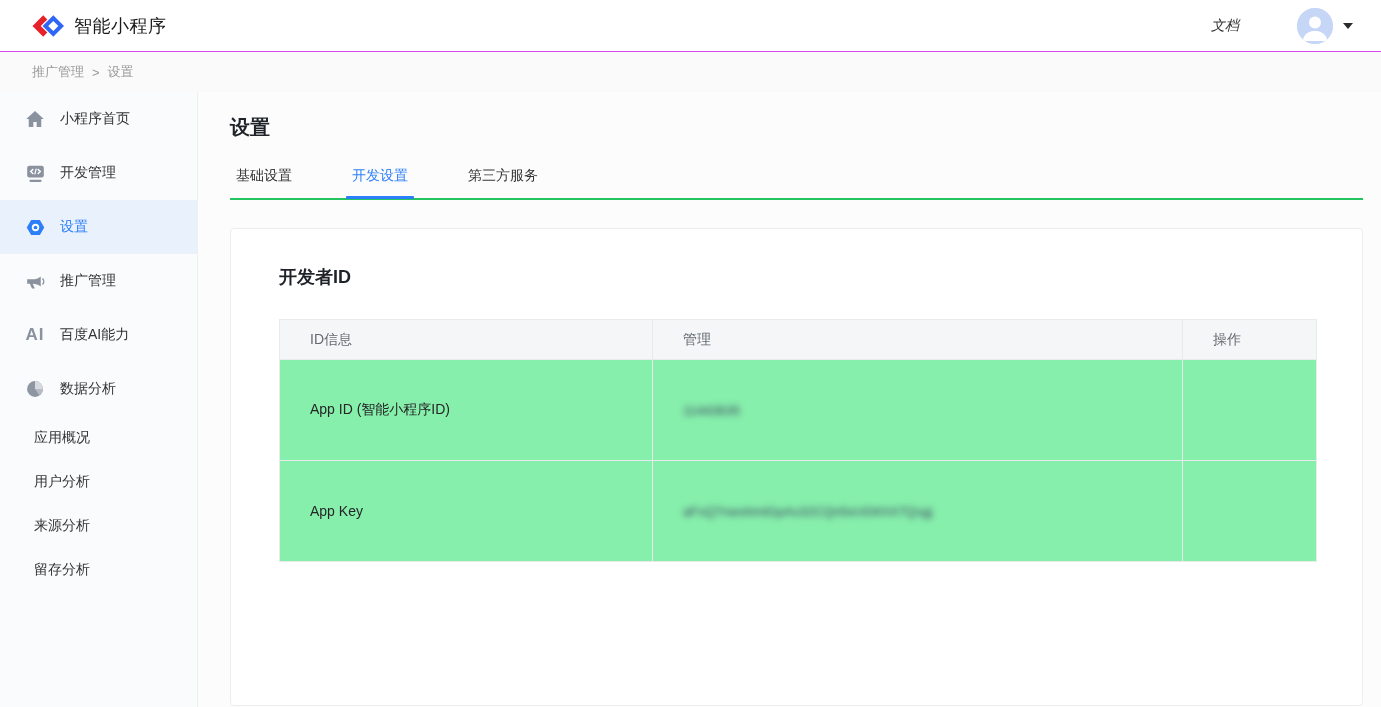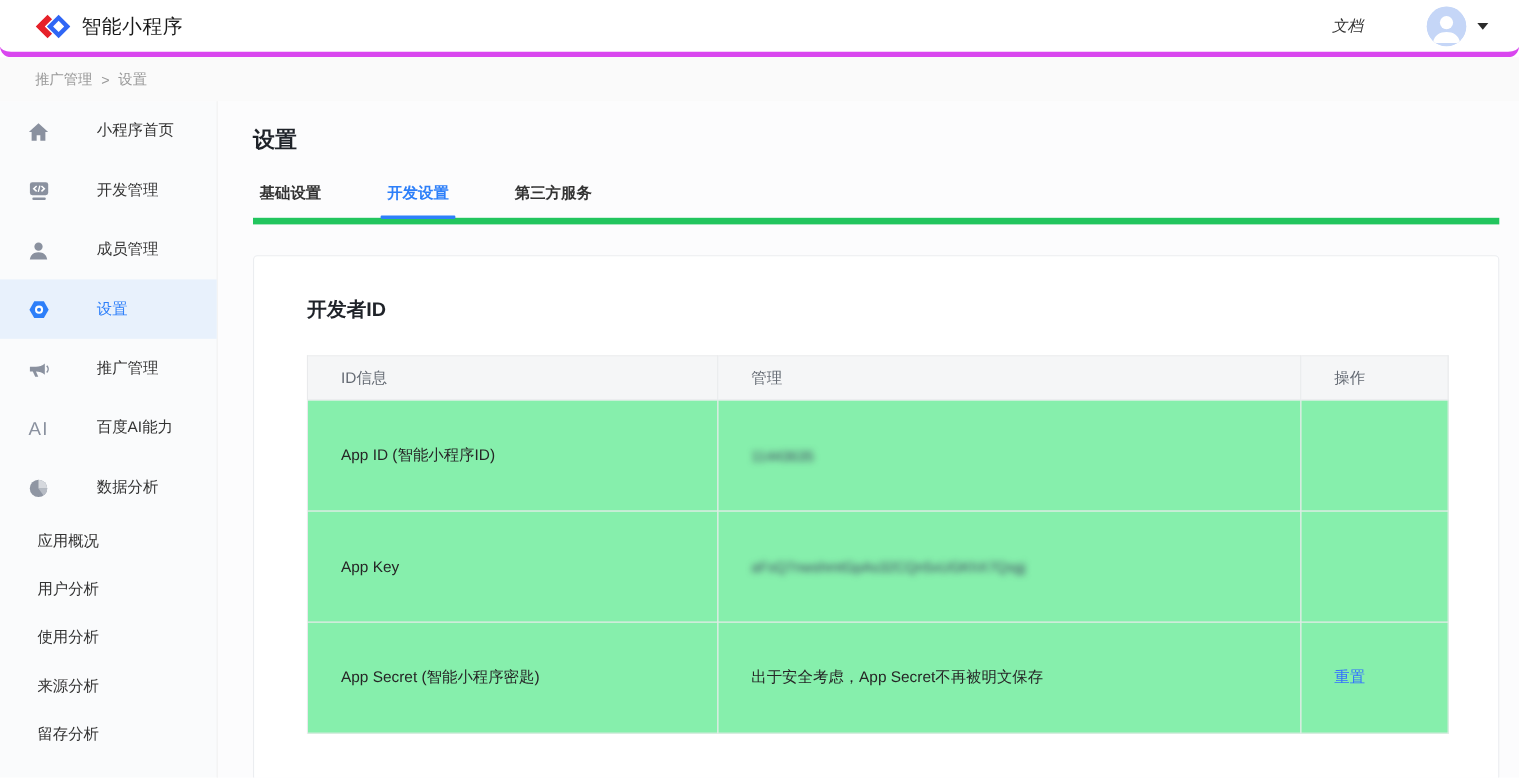--- a/index.html
+++ b/index.html
@@ -1,21 +1,21 @@
 <!DOCTYPE html>
 <html><head>
 <meta charset="utf-8">
 <style>
   * { margin:0; padding:0; box-sizing:border-box; }
   html,body { width:1381px; height:707px; overflow:hidden; background:#fff;
     font-family:"Liberation Sans","DejaVu Sans",sans-serif; color:#262626; }
 
   
-  .topbar { height:52px; background:#fff; border-bottom:5px solid #d946ef;
-    display:flex; align-items:center; padding:0 28px 0 30px;border-radius:10px; }
+  .topbar { height:52px; background:#fff; border-bottom:1px solid #d946ef;
+    display:flex; align-items:center; padding:0 28px 0 30px; }
   .brand { display:flex; align-items:center; gap:10px; cursor:pointer; }
   .brand-title { font-size:18px; font-weight:500; color:#1a1a1a; letter-spacing:.5px; }
   .topbar-right { margin-left:auto; display:flex; align-items:center;font-style:italic; }
   .doc-link { font-size:14px; color:#333; cursor:pointer; }
   .avatar-wrap { display:flex; align-items:center; margin-left:58px; cursor:pointer; }
   .avatar { width:36px; height:36px; border-radius:50%; overflow:hidden; background:#c5d6f7; }
   .caret { width:0; height:0; border-left:5px solid transparent; border-right:5px solid transparent;
     border-top:6px solid #2b2b2b; margin-left:10px; }
 
   
@@ -23,32 +23,32 @@
     padding-left:32px; font-size:13px; color:#999; }
   .crumb-sep { margin:0 8px; color:#999; }
   .crumb-link { cursor:pointer; }
 
   
   .shell { display:flex; height:615px; }
 
   
   .sidebar { width:198px; background:#fafbfc; border-right:1px solid #efefef; flex-shrink:0; }
   .side-item { height:54px; display:flex; align-items:center; padding-left:24px;
-    font-size:14px; color:#333; cursor:pointer;gap:16px; }
-  .side-item .s-icon { width:22px; height:22px; margin-right:26px; display:flex;
-    align-items:flex-end; justify-content:center; flex-shrink:0; }
+    font-size:14px; color:#333; cursor:pointer; }
+  .side-item .s-icon { width:22px; height:22px; margin-right:14px; display:flex;
+    align-items:center; justify-content:center; flex-shrink:0;font-weight:bold; }
   .side-item.active { background:#e8f1fc; color:#2d7ff9; }
   .side-sub { height:44px; display:flex; align-items:center; padding-left:34px;
     font-size:14px; color:#333; cursor:pointer; }
   .ai-glyph { font-size:17px; color:#8a919f; letter-spacing:1px; }
 
   
   .main { flex:1; background:#fcfcfd; padding:22px 18px 0 32px; overflow:hidden; }
   .page-title { font-size:20px; font-weight:600; color:#1f2329; }
-  .tabs { display:flex; margin-top:26px; border-bottom:6px solid #22c55e;font-weight:bold; }
+  .tabs { display:flex; margin-top:26px; border-bottom:2px solid #22c55e; }
   .tab { font-size:14px; color:#333; padding:0 6px 13px; margin-right:48px; cursor:pointer; position:relative; }
   .tab.active { color:#2d7ff9; }
   .tab.active::after { content:""; position:absolute; left:0; right:0; bottom:-1px; height:3px;
     background:#2d7ff9; border-radius:1px; }
 
   
   .card { margin-top:28px; width:1133px; height:478px; background:#fff;
     border:1px solid #ebedf0; border-radius:4px; padding:36px 48px 0; }
   .card-heading { font-size:18px; font-weight:600; color:#1f2329; }
 
@@ -116,29 +116,20 @@
           <rect x="2.5" y="3" width="19" height="13.5" rx="2.5" fill="#8a919f"></rect>
           <path d="M9.5 7 L6.5 9.75 L9.5 12.5" stroke="#fff" stroke-width="1.6" fill="none"></path>
           <path d="M14.5 7 L17.5 9.75 L14.5 12.5" stroke="#fff" stroke-width="1.6" fill="none"></path>
           <path d="M12.8 6.5 L11.2 13" stroke="#fff" stroke-width="1.4"></path>
           <rect x="5" y="19" width="14" height="2.6" rx="1.3" fill="#8a919f"></rect>
         </svg>
       </span>
       <span>开发管理</span>
     </div>
 
-    <div class="side-item">
-      <span class="s-icon">
-        <svg width="20" height="20" viewBox="0 0 24 24">
-          <circle cx="12" cy="7.5" r="4.5" fill="#8a919f"></circle>
-          <path d="M2.5 21.5 C3.5 15.5 7.5 13.5 12 13.5 C16.5 13.5 20.5 15.5 21.5 21.5 Z" fill="#8a919f"></path>
-        </svg>
-      </span>
-      <span>成员管理</span>
-    </div>
 
     <div class="side-item active">
       <span class="s-icon">
         <svg width="21" height="21" viewBox="0 0 24 24">
           <path d="M22 12 L17 20.66 L7 20.66 L2 12 L7 3.34 L17 3.34 Z" fill="#2d7ff9"></path>
           <circle cx="12" cy="12" r="4.2" fill="#fff"></circle>
           <circle cx="12" cy="12" r="2.1" fill="#2d7ff9"></circle>
         </svg>
       </span>
       <span>设置</span>
@@ -170,23 +161,20 @@
         </svg>
       </span>
       <span>数据分析</span>
     </div>
 
     <div class="side-sub">
       <span>应用概况</span>
     </div>
     <div class="side-sub">
       <span>用户分析</span>
-    </div>
-    <div class="side-sub">
-      <span>使用分析</span>
     </div>
     <div class="side-sub">
       <span>来源分析</span>
     </div>
     <div class="side-sub">
       <span>留存分析</span>
     </div>
   </div>
 
   <div class="main">
@@ -218,22 +206,17 @@
           <tr>
             <td>App ID (智能小程序ID)</td>
             <td><span class="blurred">11443635</span></td>
             <td></td>
           </tr>
           <tr>
             <td>App Key</td>
             <td><span class="blurred">aFsQ7nwshmtGpAs32CQn5xUGKhX7Qsgj</span></td>
             <td></td>
           </tr>
-          <tr>
-            <td>App Secret (智能小程序密匙)</td>
-            <td><span>出于安全考虑，App Secret不再被明文保存</span></td>
-            <td><span class="reset-link">重置</span></td>
-          </tr>
         </tbody>
       </table>
     </div>
   </div>
 </div>
 
 </body></html>

